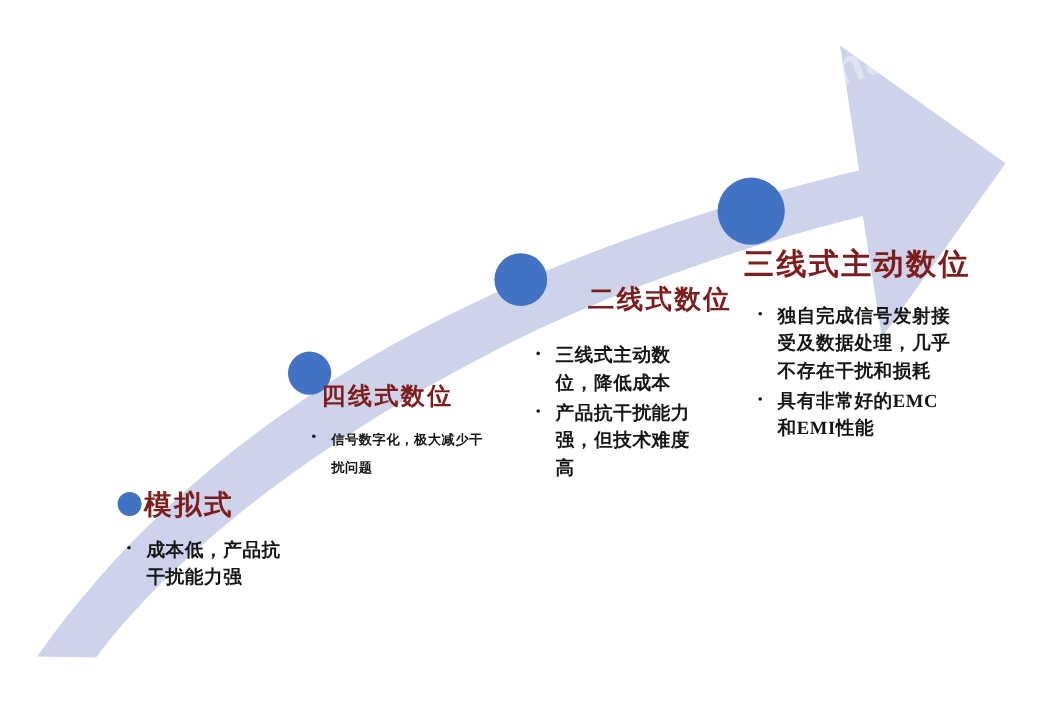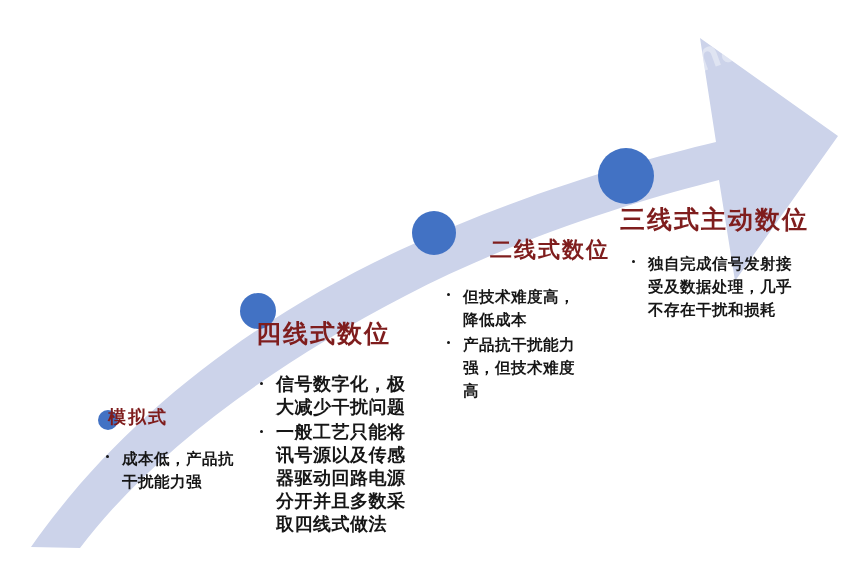--- a/index.html
+++ b/index.html
@@ -74,27 +74,27 @@
     position: absolute;
     left: 2px;
     top: 0.52em;
     width: 3px;
     height: 3px;
     background: #161616;
     border-radius: 50%;
   }
 
   
-  #stage-1 .stage-title { left: 108px; top: 405px; font-size: 18px; }
+  #stage-1 .stage-title { left: 120px; top: 405px; font-size: 23px; }
   #stage-1 .stage-marker { left: 98px;  top: 410px; width: 20px; height: 20px; }
   #stage-1 .stage-bullets { left: 104px; top: 447px; width: 150px; font-size: 15.5px; line-height: 23px; }
 
-  #stage-2 .stage-title { left: 256px; top: 317px; font-size: 25px; }
+  #stage-2 .stage-title { left: 268px; top: 317px; font-size: 20px; }
   #stage-2 .stage-marker { left: 240px; top: 293px; width: 36px; height: 36px; }
-  #stage-2 .stage-bullets { left: 258px; top: 373px; width: 165px; font-size: 18px; line-height: 23px; }
+  #stage-2 .stage-bullets { left: 258px; top: 356px; width: 165px; font-size: 11px; line-height: 23px; }
 
   #stage-3 .stage-title { left: 470px; top: 235px; font-size: 22px; margin-left: 20px; }
   #stage-3 .stage-marker { left: 412px; top: 211px; width: 44px; height: 44px; }
   #stage-3 .stage-bullets { left: 445px; top: 285px; width: 160px; font-size: 15.5px; line-height: 23px; }
 
   #stage-4 .stage-title { left: 620px; top: 203px; font-size: 25px; }
   #stage-4 .stage-marker { left: 598px; top: 148px; width: 56px; height: 56px; }
   #stage-4 .stage-bullets { left: 630px; top: 252px; width: 180px; font-size: 15.5px; line-height: 23px; }
 </style>
 </head>
@@ -140,34 +140,34 @@
     <ul class="stage-bullets">
       <li><span class="dot"></span><span>成本低，产品抗干扰能力强</span></li>
     </ul>
   </div>
 
   <div class="stage-node" id="stage-2">
     <div class="stage-marker"></div>
     <div class="stage-title">四线式数位</div>
     <ul class="stage-bullets">
       <li><span class="dot"></span><span>信号数字化，极大减少干扰问题</span></li>
-      <li><span class="dot"></span><span>一般工艺只能将讯号源以及传感器驱动回路电源分开并且多数采取四线式做法</span></li>
     </ul>
   </div>
 
   <div class="stage-node" id="stage-3">
     <div class="stage-marker"></div>
     <div class="stage-title">二线式数位</div>
     <ul class="stage-bullets">
-      <li><span class="dot"></span><span>但技术难度高，降低成本</span></li>
+      <li><span class="dot"></span><span>三线式主动数位，降低成本</span></li>
       <li><span class="dot"></span><span>产品抗干扰能力强，但技术难度高</span></li>
     </ul>
   </div>
 
   <div class="stage-node" id="stage-4">
     <div class="stage-marker"></div>
     <div class="stage-title">三线式主动数位</div>
     <ul class="stage-bullets">
       <li><span class="dot"></span><span>独自完成信号发射接受及数据处理，几乎不存在干扰和损耗</span></li>
+      <li><span class="dot"></span><span>具有非常好的EMC和EMI性能</span></li>
     </ul>
   </div>
 
 </div>
 
 </body></html>

